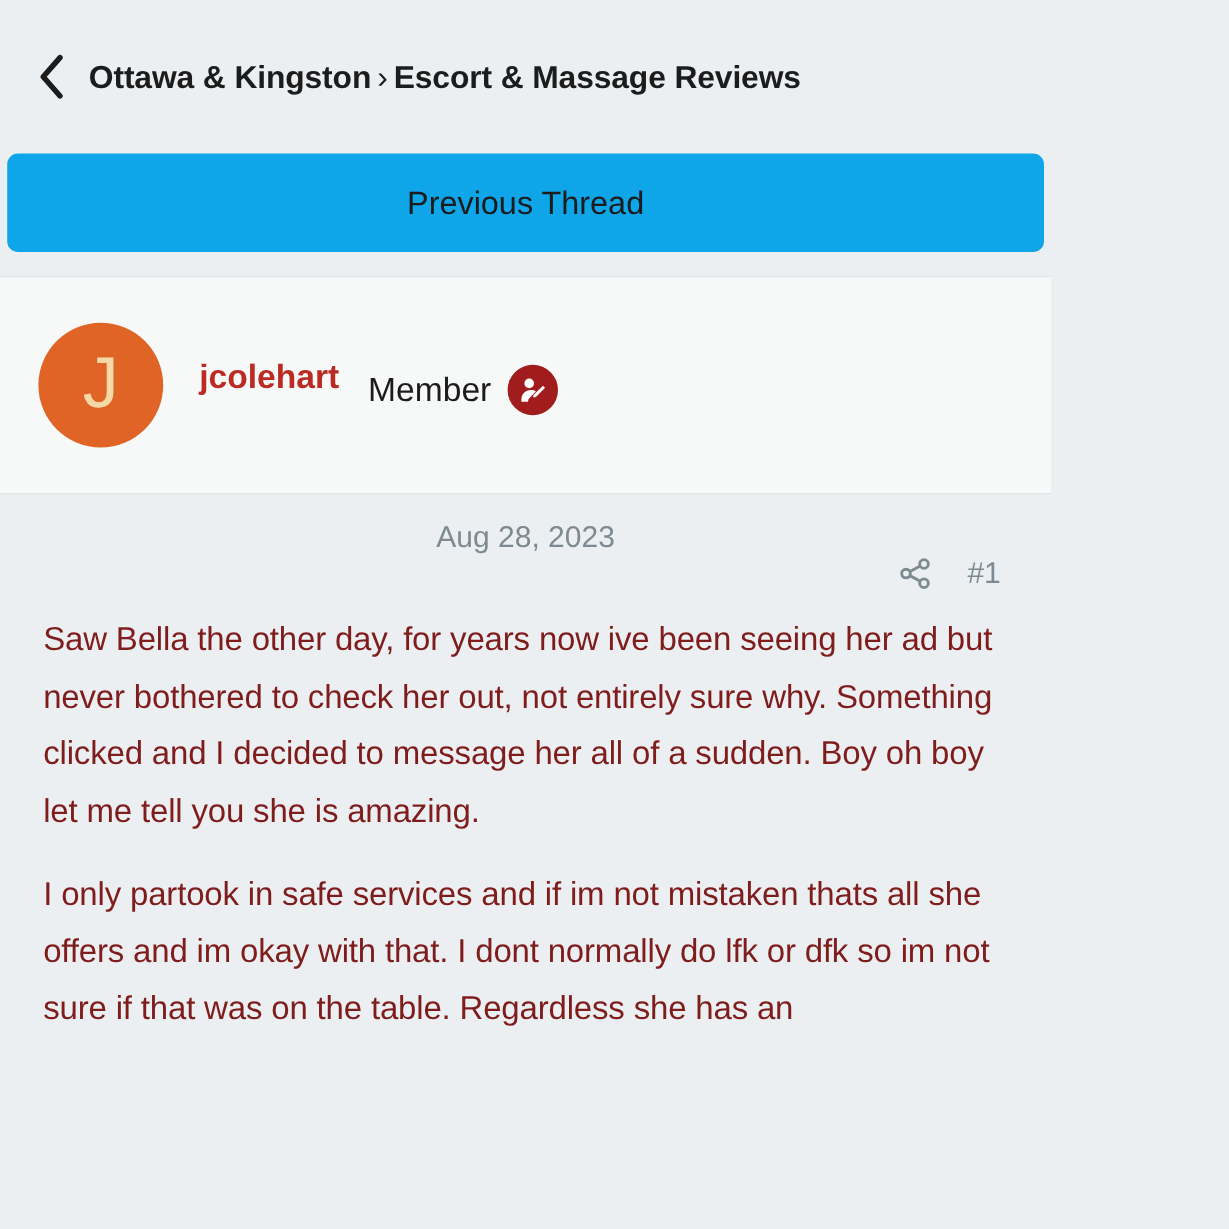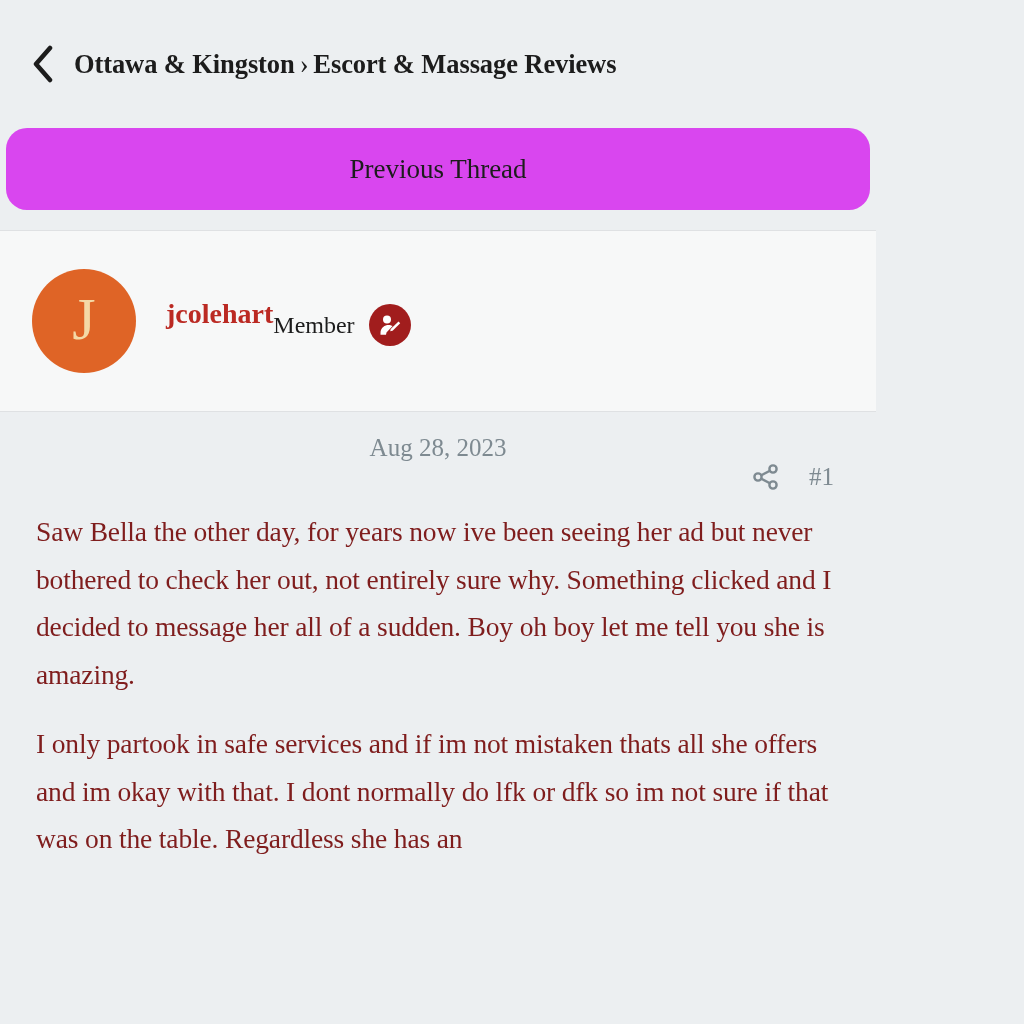--- a/index.html
+++ b/index.html
@@ -12,21 +12,20 @@
     -webkit-font-smoothing: antialiased;
   }
 
   .page {
     width: 876px;
     height: 1024px;
     position: relative;
     background: #eceff1;
     display: flex;
     flex-direction: column;
-    font-family: Liberation Serif, serif;
   }
 
   
   .breadcrumb-bar {
     height: 128px;
     display: flex;
     align-items: center;
     padding: 0 26px;
     background: #eceff1;
   }
@@ -48,22 +47,22 @@
   }
   .crumb-strong { font-weight: 700; }
   .crumb-sep { font-weight: 400; color: #1c1c1c; margin: 0 5px; }
   .crumb-last { font-weight: 700; }
 
   
   .thread-nav {
     padding: 0 6px;
   }
   .thread-btn {
-    background: #d946ef;
-    border-radius: 21px;
+    background: #0ea5e9;
+    border-radius: 9px;
     height: 82px;
     display: flex;
     align-items: center;
     justify-content: center;
     font-size: 27px;
     color: #1c1c1c;
     margin-bottom: 12px;
     cursor: pointer;
     user-select: none;
   }
@@ -107,22 +106,23 @@
     color: #bb2a23;
     font-weight: 700;
     line-height: 1.25;
   }
   .author-title-row {
     display: flex;
     align-items: center;
     margin-top: 8px;
   }
   .author-title {
-    font-size: 24px;
+    font-size: 28px;
     color: #1c1c1c;
+    margin-left: 24px;
   }
   .badge-icon {
     width: 42px;
     height: 42px;
     border-radius: 50%;
     background: #a11d1d;
     margin-left: 14px;
     display: flex;
     align-items: center;
     justify-content: center;

